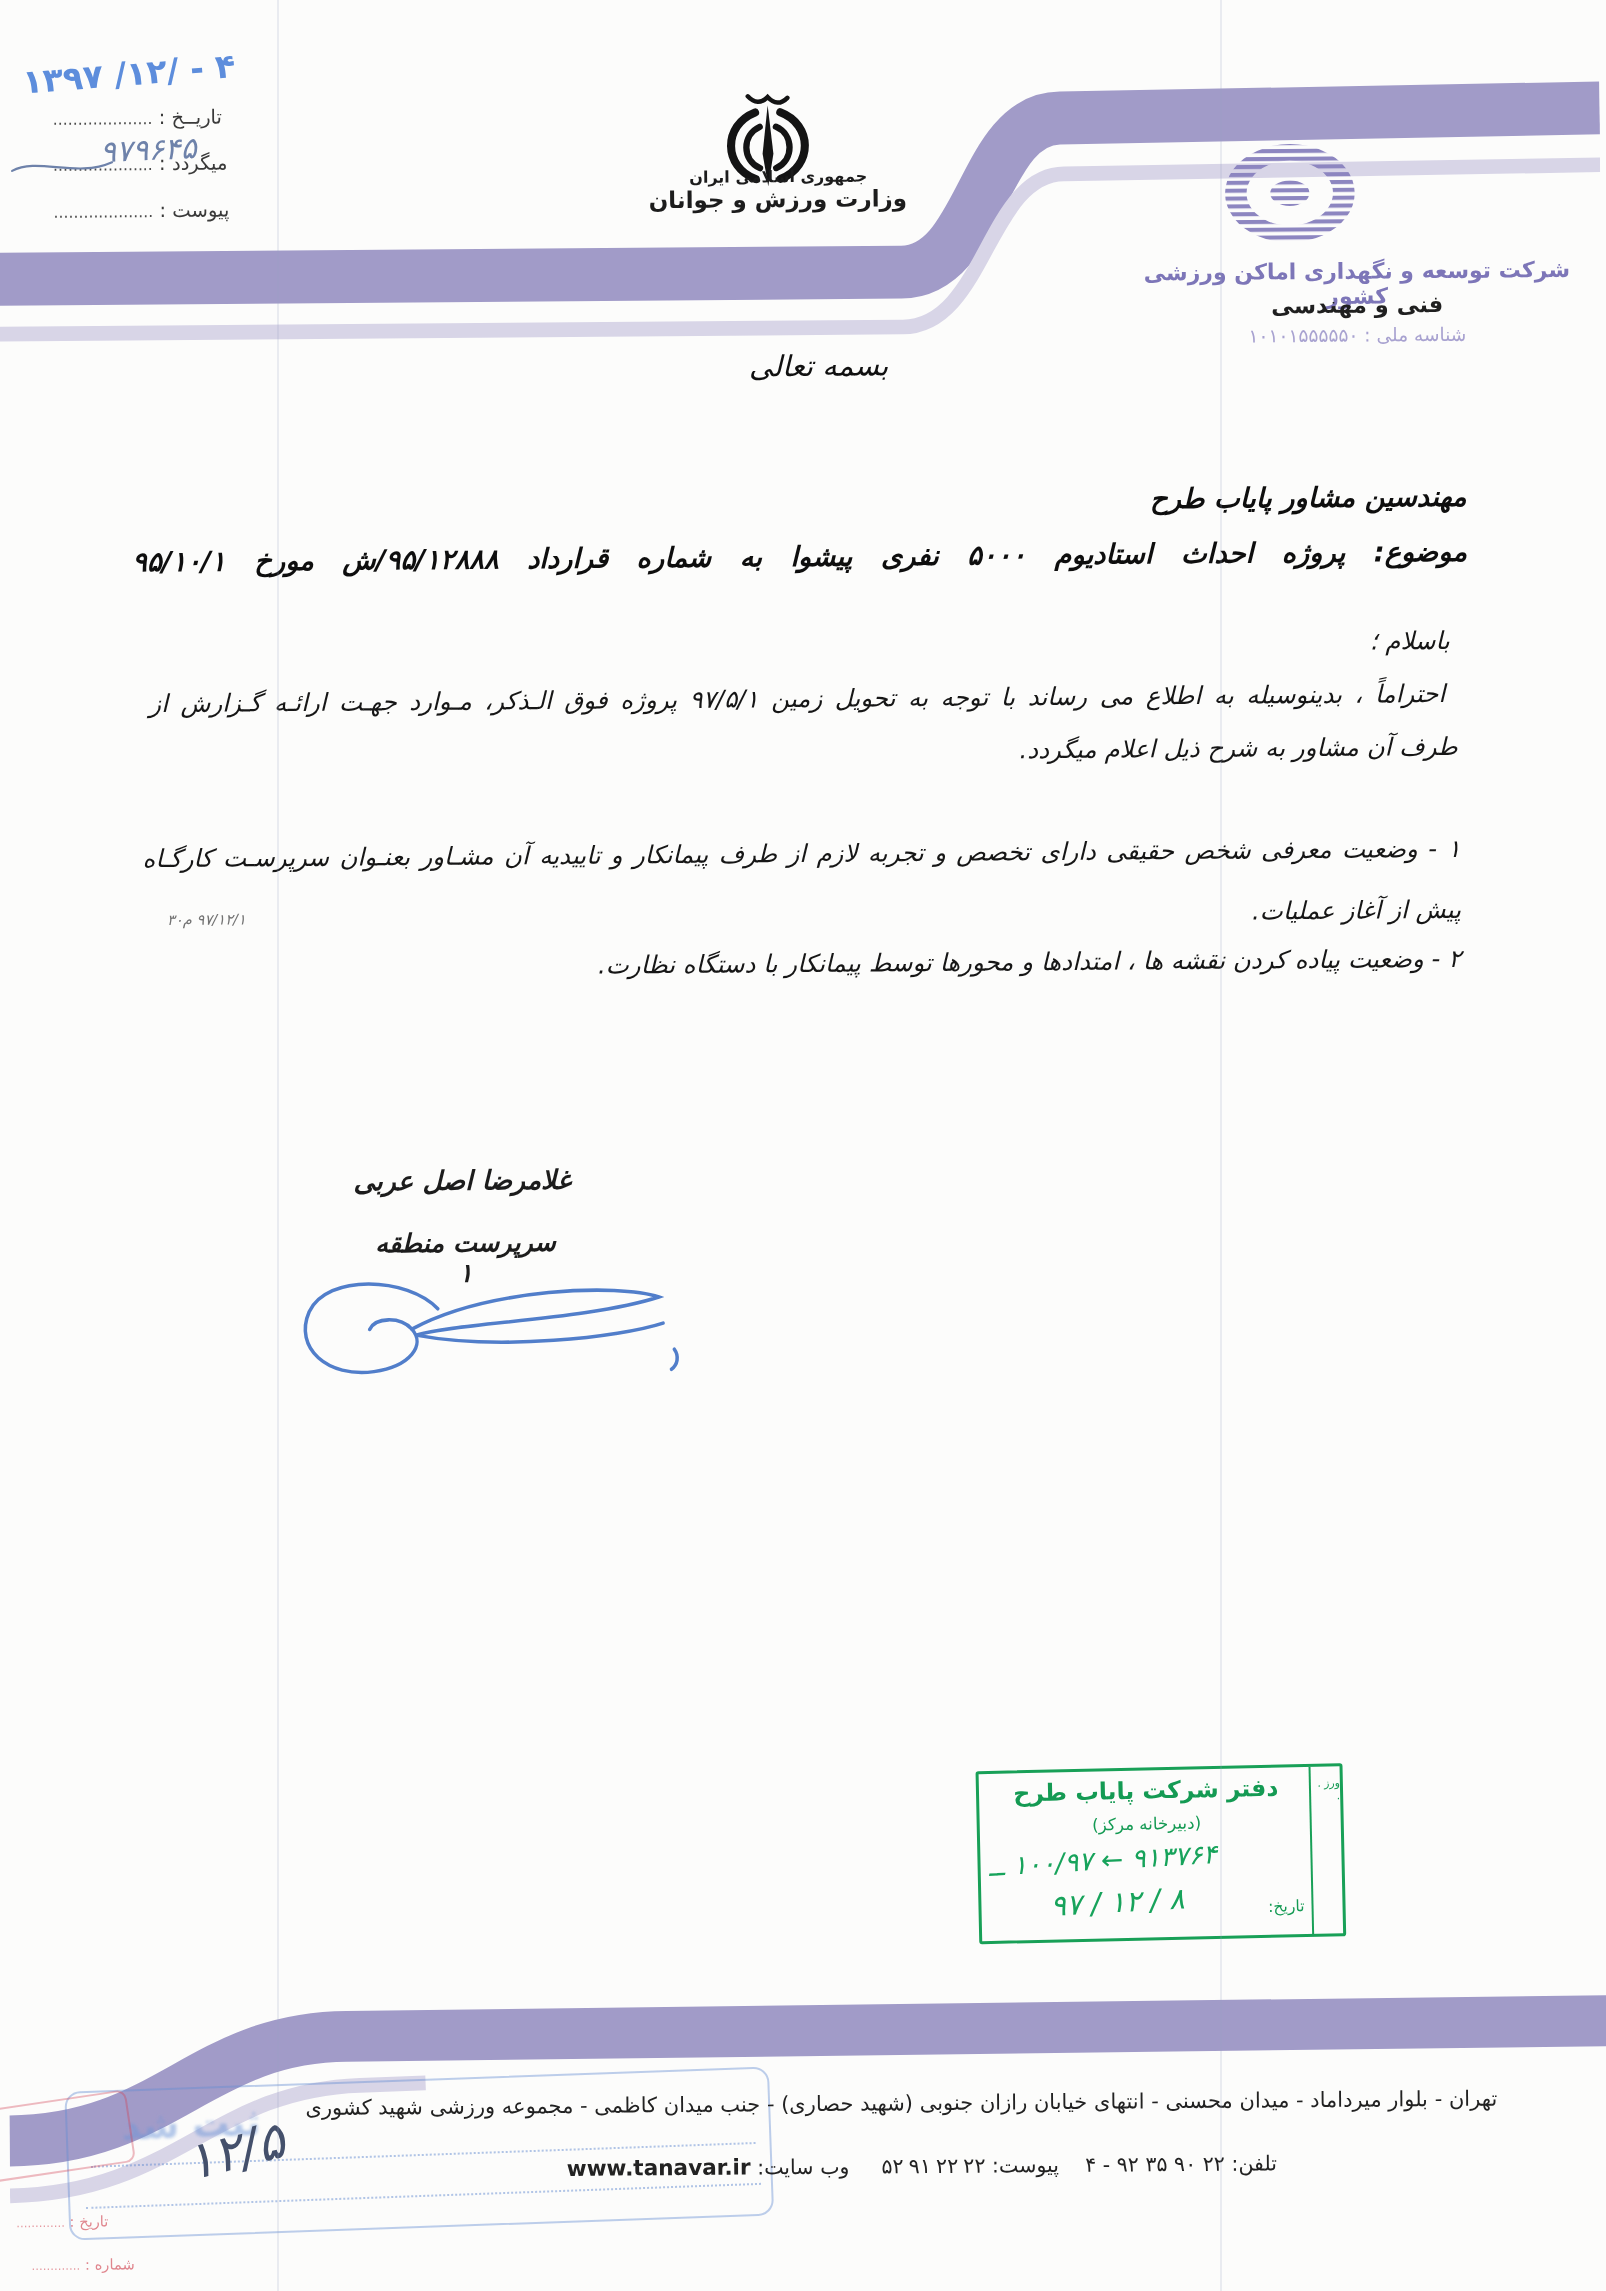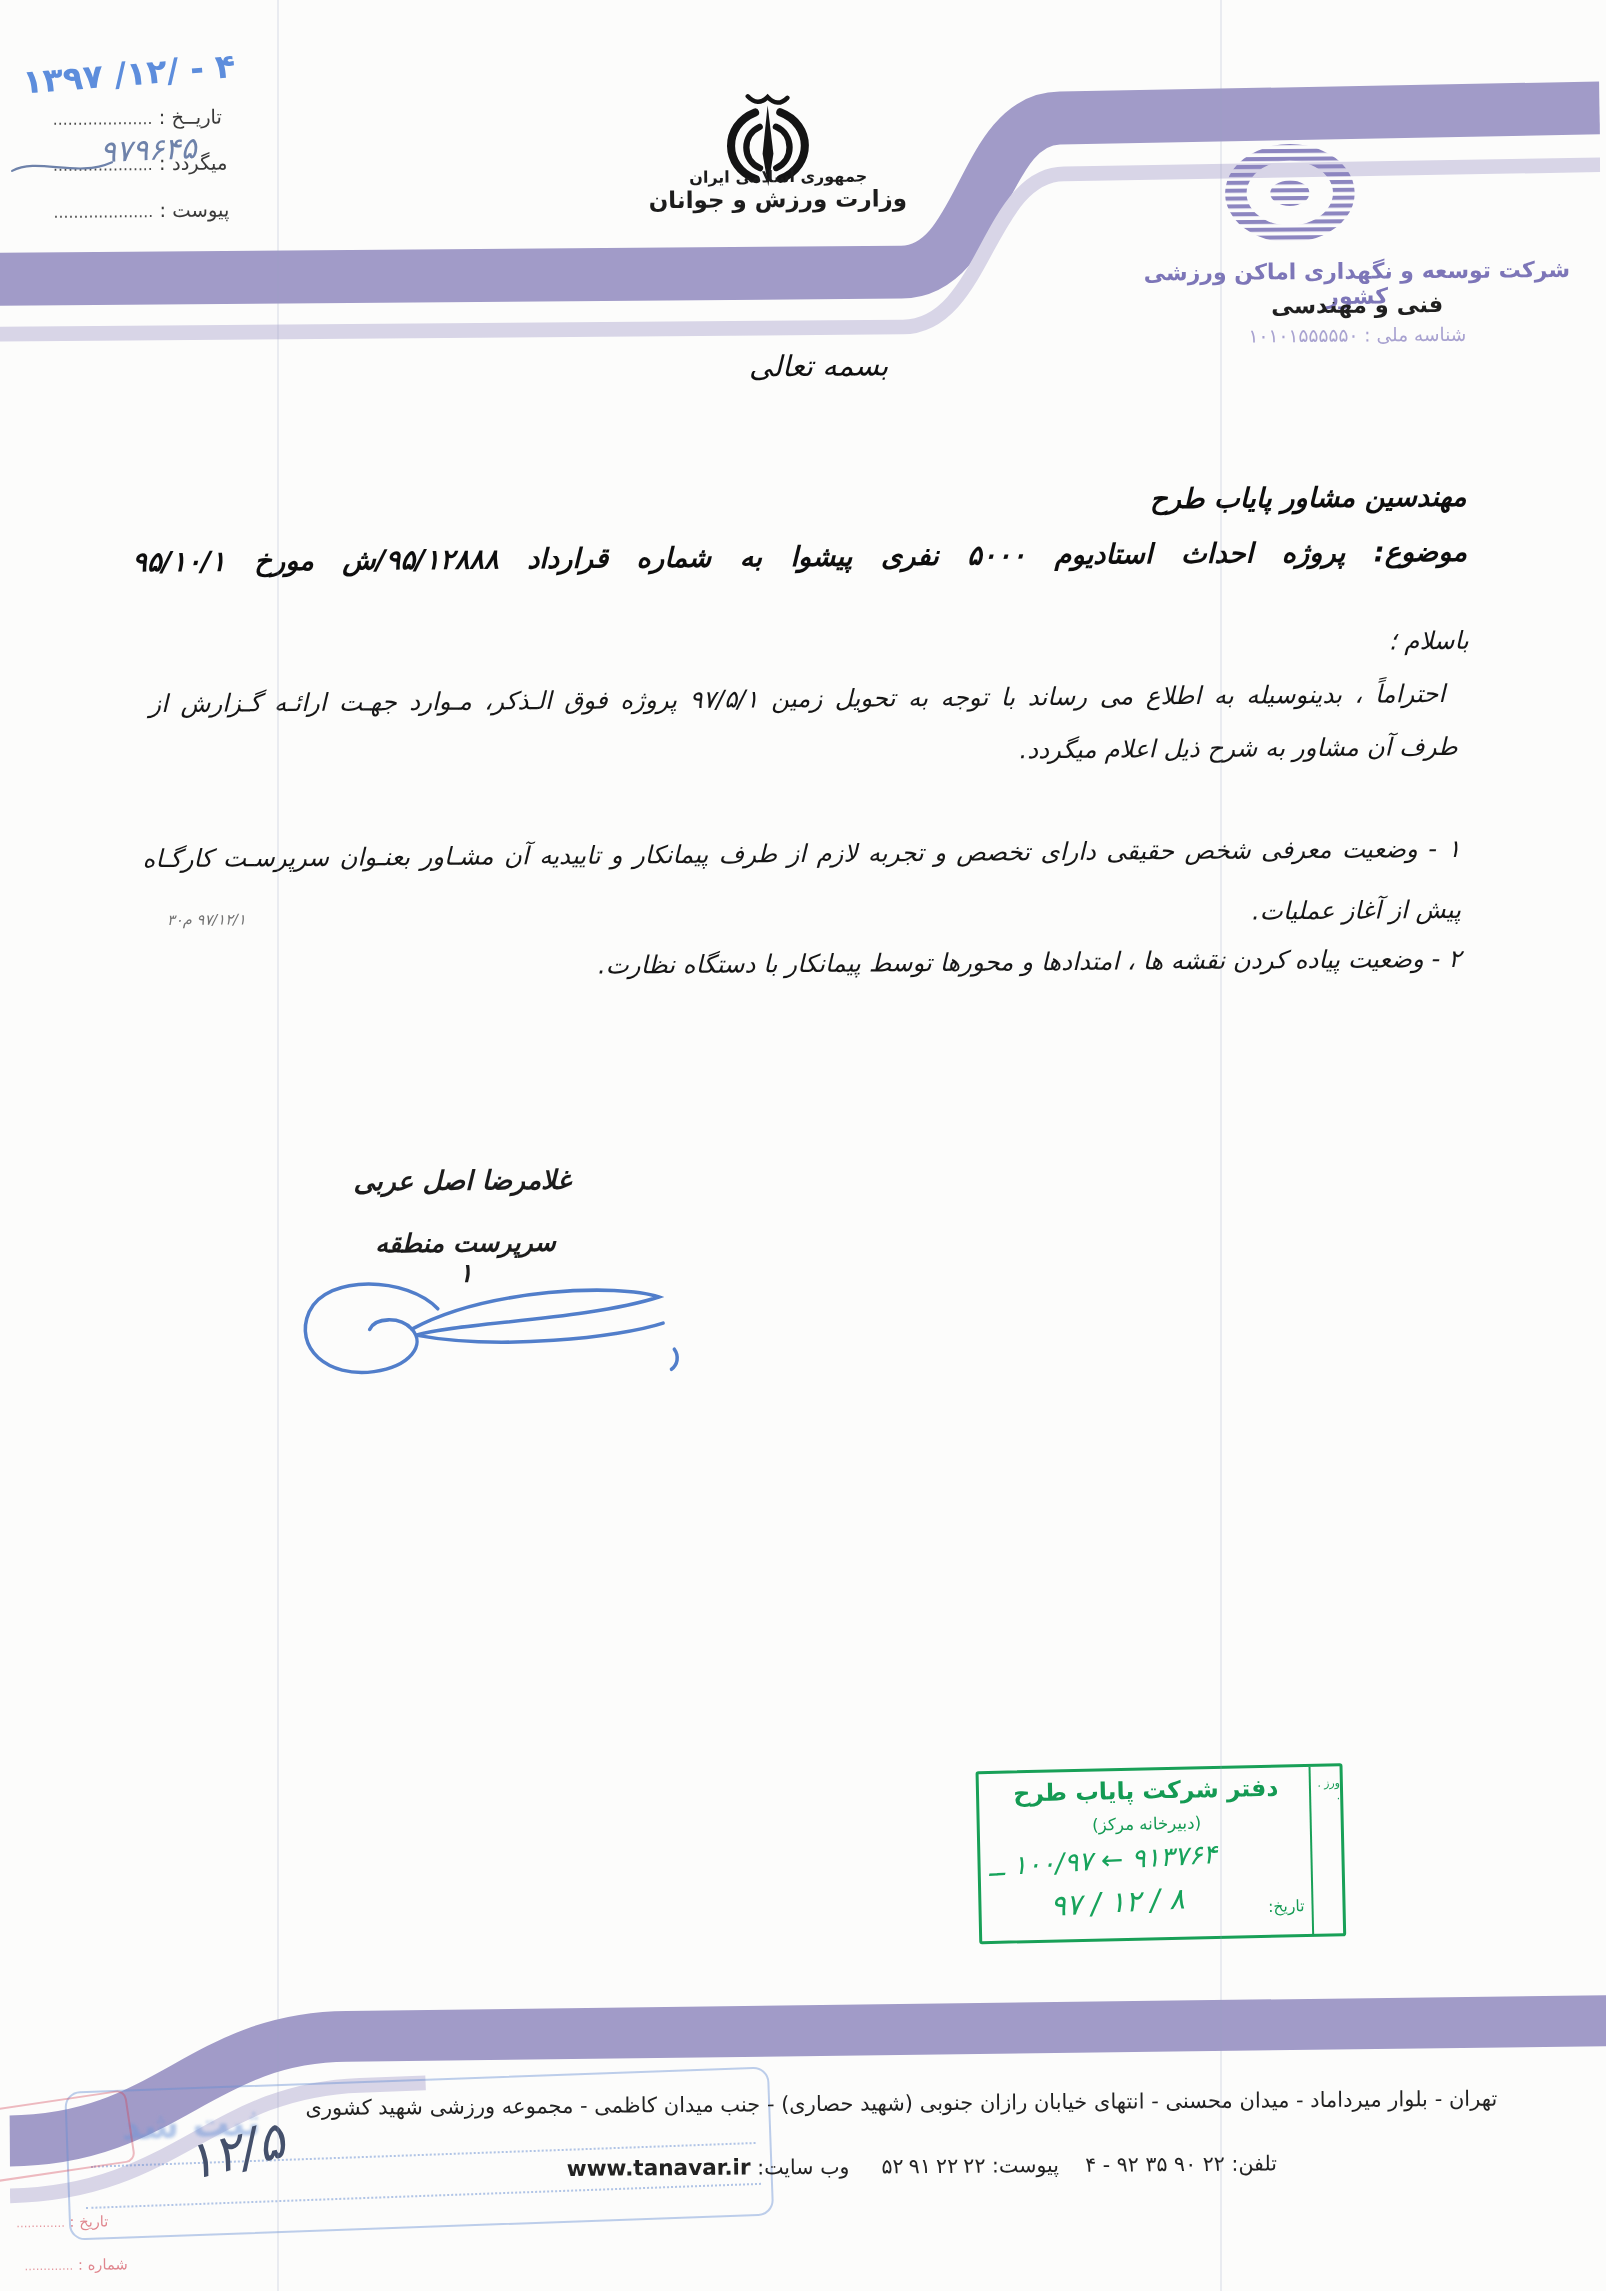--- a/index.html
+++ b/index.html
@@ -94,21 +94,21 @@
     <div class="abs txt ctr" style="left:1117px; top:329px; width:490px; font-size:18.6px; color:#a8a2d0;">
       <span>شناسه ملی :</span>
       <span class="ltr">۱۰۱۰۱۵۵۵۵۵۰</span>
     </div>
 
     <div class="abs txt ctr it" style="left:735px; top:349px; width:176px; font-size:29px; color:#101010;">بسمه تعالی</div>
 
     <div class="abs txt headline" style="right:136px; top:486px;">مهندسین مشاور پایاب طرح</div>
     <div class="abs txt headline just" style="right:136px; top:541px; width:1335px;">موضوع: پروژه احداث استادیوم ۵۰۰۰ نفری پیشوا به شماره قرارداد ۹۵/۱۲۸۸۸/ش مورخ ۹۵/۱۰/۱</div>
 
-    <div class="abs txt body-line" style="right:135px; top:631px;">باسلام ؛</div>
+    <div class="abs txt body-line" style="right:154px; top:631px;">باسلام ؛</div>
     <div class="abs txt body-just just" style="right:159px; top:684px; width:1296px;">احتراماً ، بدینوسیله به اطلاع می رساند با توجه به تحویل زمین ۹۷/۵/۱ پروژه فوق الـذکر، مـوارد جهـت ارائـه گـزارش از</div>
     <div class="abs txt body-line" style="right:147px; top:737px;">طرف آن مشاور به شرح ذیل اعلام میگردد.</div>
 
     <div class="abs txt body-just just" style="right:145px; top:839px; width:1318px;">۱ - وضعیت معرفی شخص حقیقی دارای تخصص و تجربه لازم از طرف پیمانکار و تاییدیه آن مشـاور بعنـوان سرپرسـت کارگـاه</div>
     <div class="abs txt body-line" style="right:145px; top:900px;">پیش از آغاز عملیات.</div>
     <div class="abs txt body-line" style="right:145px; top:949px;">۲ - وضعیت پیاده کردن نقشه ها ، امتدادها و محورها توسط پیمانکار با دستگاه نظارت.</div>
     <div class="abs txt ltr it" style="left:147px; top:906px; font-size:14.7px; color:#737373;margin-left:20px;">۳۰م ۹۷/۱۲/۱</div>
 
     <div class="abs txt ctr b it" style="left:345px; top:1162px; width:230px; font-size:26.5px;">غلامرضا اصل عربی</div>
     <div class="abs txt ctr b it" style="left:365px; top:1225px; width:196px; font-size:25.5px;">سرپرست منطقه ۱</div>
@@ -148,21 +148,21 @@
       <div class="abs dotline" style="left:15.7px; right:9.8px; top:114px;"></div>
     </div>
     <div class="abs txt ltr it" style="left:176px; top:2117px; font-size:51px; color:#44506b; transform:rotate(-14deg); z-index:3;">۱۲/۵</div>
 
     <div class="abs" style="left:-29px; top:2094px; width:147px; height:69px;
          border:2.9px solid rgba(210,60,80,.35); border-radius:9.8px; transform:rotate(-8deg); z-index:1;"></div>
     <div class="abs redmark" style="left:5.9px; top:2207px;">
       <span>تاریخ :</span>
       <span class="red-dots">.............</span>
     </div>
-    <div class="abs redmark" style="left:14px; top:2250px;">
+    <div class="abs redmark" style="left:21px; top:2250px;">
       <span>شماره :</span>
       <span class="red-dots">.............</span>
     </div>
 
   </div>
 
   <div class="fold" style="left:277px;"></div>
   <div class="fold" style="left:1220px;"></div>
 
 </div>

